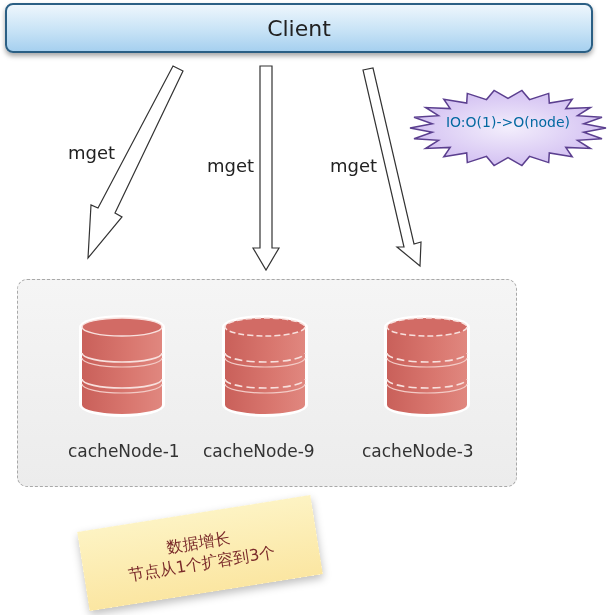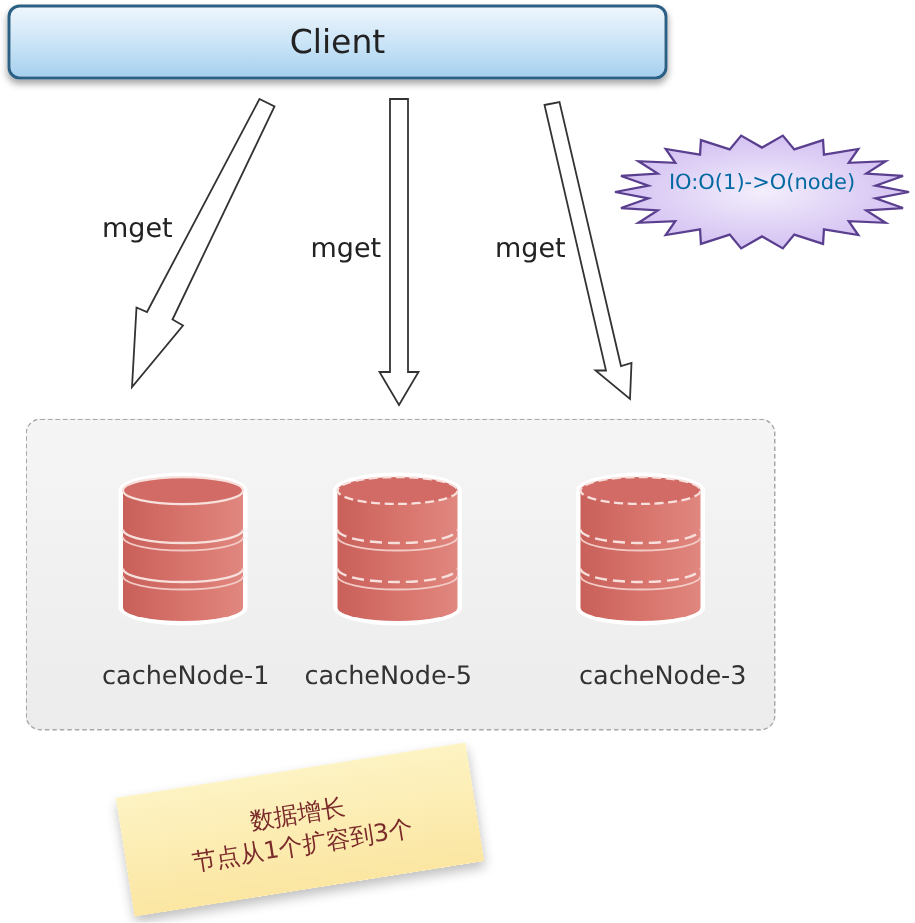--- a/index.html
+++ b/index.html
@@ -2,21 +2,21 @@
 <html><head>
 <meta charset="utf-8">
 <style>
   html, body { margin: 0; padding: 0; }
   body {
     width: 610px; height: 615px; position: relative; overflow: hidden;
     background: #ffffff;
     font-family: "DejaVu Sans", "Liberation Sans", sans-serif;
   }
   .client {
-    position: absolute; left: 5px; top: 3px; width: 440px; height: 50px;
+    position: absolute; left: 5px; top: 3px; width: 588px; height: 50px;
     border: 2px solid #2b5f84; border-radius: 8px;
     background: linear-gradient(to bottom, #eef6fc 0%, #c8e3f6 55%, #a6d0ef 100%);
     box-shadow: 0 3px 5px rgba(0,0,0,0.35);
     display: flex; align-items: center; justify-content: center;
     box-sizing: border-box;
   }
   .client span { font-size: 22px; color: #222; font-family: "DejaVu Sans", sans-serif; }
   .mget { position: absolute; font-size: 18px; color: #222; font-family: "DejaVu Sans", sans-serif; }
   .cluster {
     position: absolute; left: 17px; top: 279px; width: 500px; height: 208px;
@@ -102,19 +102,19 @@
     </g>
 </svg>
 
 <span class="mget" style="left:68px; top:142px;">mget</span>
 <span class="mget" style="left:207px; top:155px;">mget</span>
 <span class="mget" style="left:330px; top:155px;">mget</span>
 
 <div class="burst-text">IO:O(1)-&gt;O(node)</div>
 
 <span class="node-label" style="left:68px; top:441px;">cacheNode-1</span>
-<span class="node-label" style="left:203px; top:441px;">cacheNode-5</span>
-<span class="node-label" style="left:362px; top:441px;margin-left:24px;">cacheNode-3</span>
+<span class="node-label" style="left:203px; top:441px;">cacheNode-9</span>
+<span class="node-label" style="left:362px; top:441px;">cacheNode-3</span>
 
 <div class="note">
   <span>数据增长</span>
   <span>节点从1个扩容到3个</span>
 </div>
 
 </body></html>

